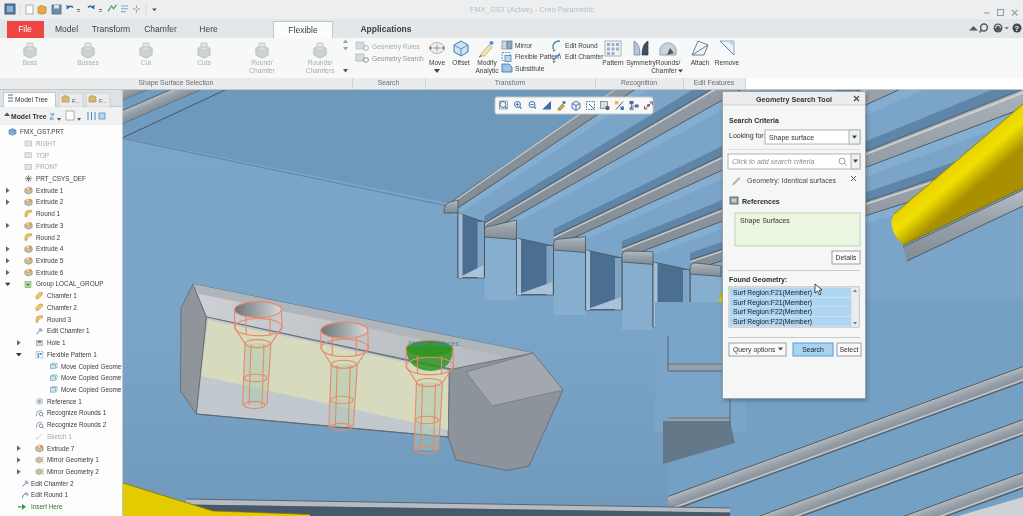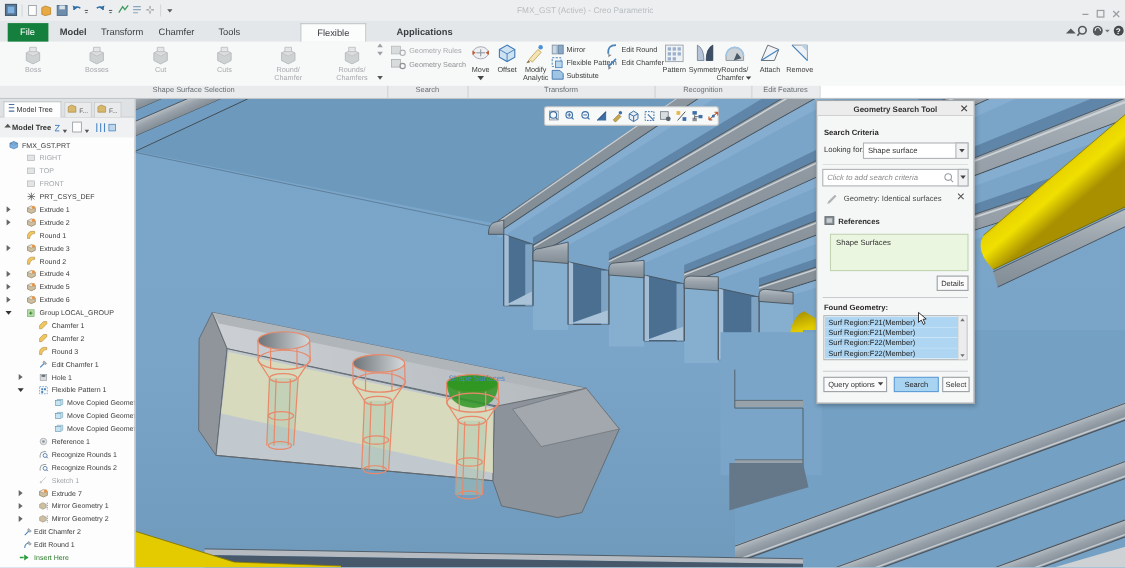--- a/index.html
+++ b/index.html
@@ -12,21 +12,21 @@
   .tab{position:absolute;top:2px;height:17px;line-height:17px;font-size:8.5px;color:#3a3f44;text-align:center;}
   #ribbon{left:0;top:38px;width:1023px;height:40px;background:#f7f8f8;}
   #grouplabels{left:0;top:78px;width:745px;height:11px;background:#e9ebec;}
   .glabel{position:absolute;top:1px;font-size:6.8px;color:#6a6f74;text-align:center;}
   .gsep{position:absolute;top:0;width:1px;height:11px;background:#d0d3d5;}
   
   #panel{left:0;top:90px;width:123px;height:426px;background:#fdfdfd;border-right:1px solid #c5c8ca;box-sizing:border-box;}
   #ptabs{position:absolute;left:0;top:0;width:122px;height:17px;background:#dfe2e4;border-bottom:1px solid #c8cbcd;box-sizing:border-box;}
   #ptools{position:absolute;left:0;top:17px;width:122px;height:18px;background:#f0f1f2;}
   
-  #dlg{left:742px;top:91px;width:144px;height:276px;background:#f5f6f6;border:1px solid #9aa0a4;box-sizing:border-box;box-shadow:1px 2px 4px rgba(0,0,0,0.25);}
+  #dlg{left:722px;top:91px;width:144px;height:308px;background:#f5f6f6;border:1px solid #9aa0a4;box-sizing:border-box;box-shadow:1px 2px 4px rgba(0,0,0,0.25);}
 </style>
 </head>
 <body>
 
 <div class="abs" id="titlerow">
 <svg width="1023" height="19" style="position:absolute;left:0;top:0">
   <rect x="0" y="0" width="1023" height="19" fill="#eceeef"></rect>
   <rect x="5" y="4" width="10" height="10" fill="#5b7a9a" stroke="#42586c"></rect>
   <rect x="7" y="6" width="6" height="6" fill="#7fb2e0"></rect>
   <line x1="20" y1="4" x2="20" y2="15" stroke="#d5d8da"></line>
@@ -50,25 +50,25 @@
   <text x="470" y="12" font-size="7.5" fill="#b9bdc0">FMX_GST (Active) - Creo Parametric</text>
   <g stroke="#9a9fa3" stroke-width="1.1" fill="none">
     <path d="M984 13 h5.5"></path>
     <rect x="997.5" y="9.5" width="6" height="6"></rect>
     <path d="M1012 10 l5.5 5.5 m0 -5.5 l-5.5 5.5"></path>
   </g>
 </svg>
 </div>
 
 <div class="abs" id="tabrow">
-  <div class="tab" style="left:6.5px;width:37px;background:#15803d;color:#fff;">File</div>
-  <div class="tab" style="left:45px;width:43px;font-weight:bold;">Model</div>
+  <div class="tab" style="left:6.5px;width:37px;background:#ef4444;color:#fff;">File</div>
+  <div class="tab" style="left:45px;width:43px;">Model</div>
   <div class="tab" style="left:89px;width:44px;">Transform</div>
   <div class="tab" style="left:134px;width:53px;">Chamfer</div>
-  <div class="tab" style="left:188px;width:41px;">Tools</div>
+  <div class="tab" style="left:188px;width:41px;">Here</div>
   <div class="tab" style="left:229px;width:36px;margin-top:40px;">View</div>
   <div class="tab" style="left:273px;width:60px;background:#fbfcfc;border:1px solid #c2c6c8;border-bottom:none;box-sizing:border-box;">Flexible Modeling</div>
   <div class="tab" style="left:354px;width:64px;font-weight:bold;">Applications</div>
   <svg width="113" height="19" style="position:absolute;left:910px;top:0">
     <path d="M59 11.5 l4.5 -4.5 4.5 4.5 z" fill="#55595d"></path>
     <circle cx="74" cy="8.5" r="3.4" fill="none" stroke="#55595d" stroke-width="1.5"></circle>
     <line x1="71.5" y1="11" x2="69.5" y2="13.5" stroke="#55595d" stroke-width="1.5"></line>
     <circle cx="88" cy="9" r="4.5" fill="#55595d"></circle>
     <path d="M85.5 9 a2.5 3 0 0 1 5 0" fill="none" stroke="#fff" stroke-width="0.9"></path>
     <path d="M94.5 8 l2.2 2.6 2.2 -2.6 z" fill="#777"></path>

